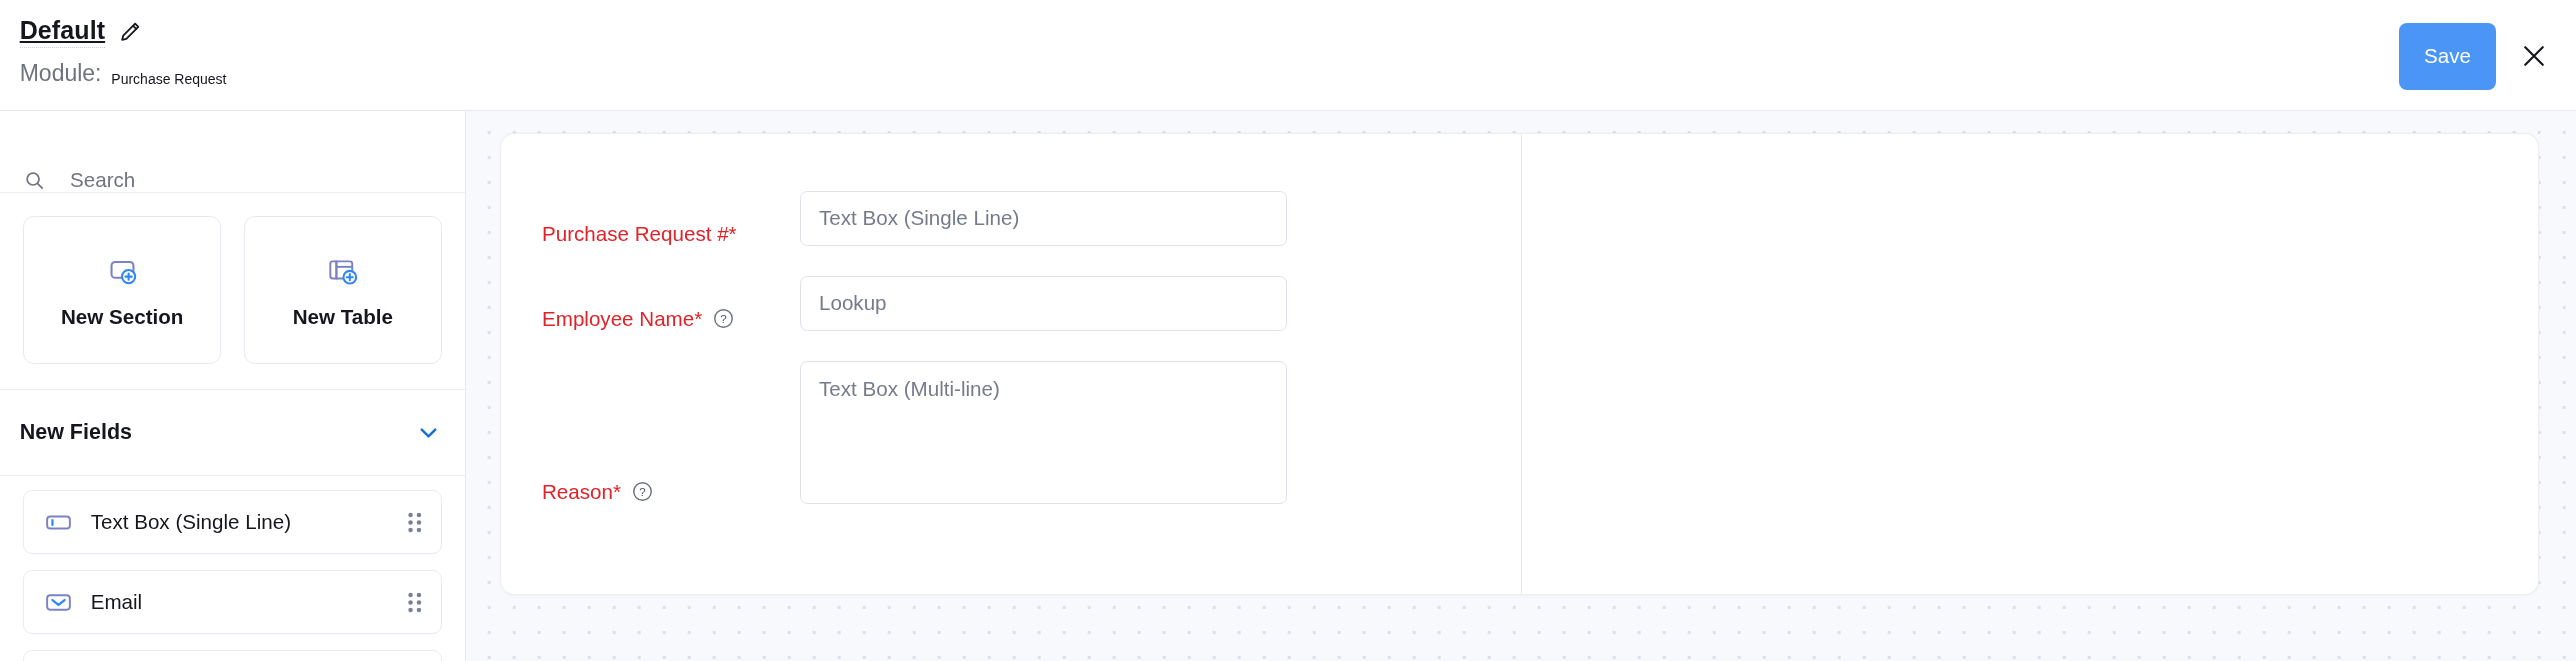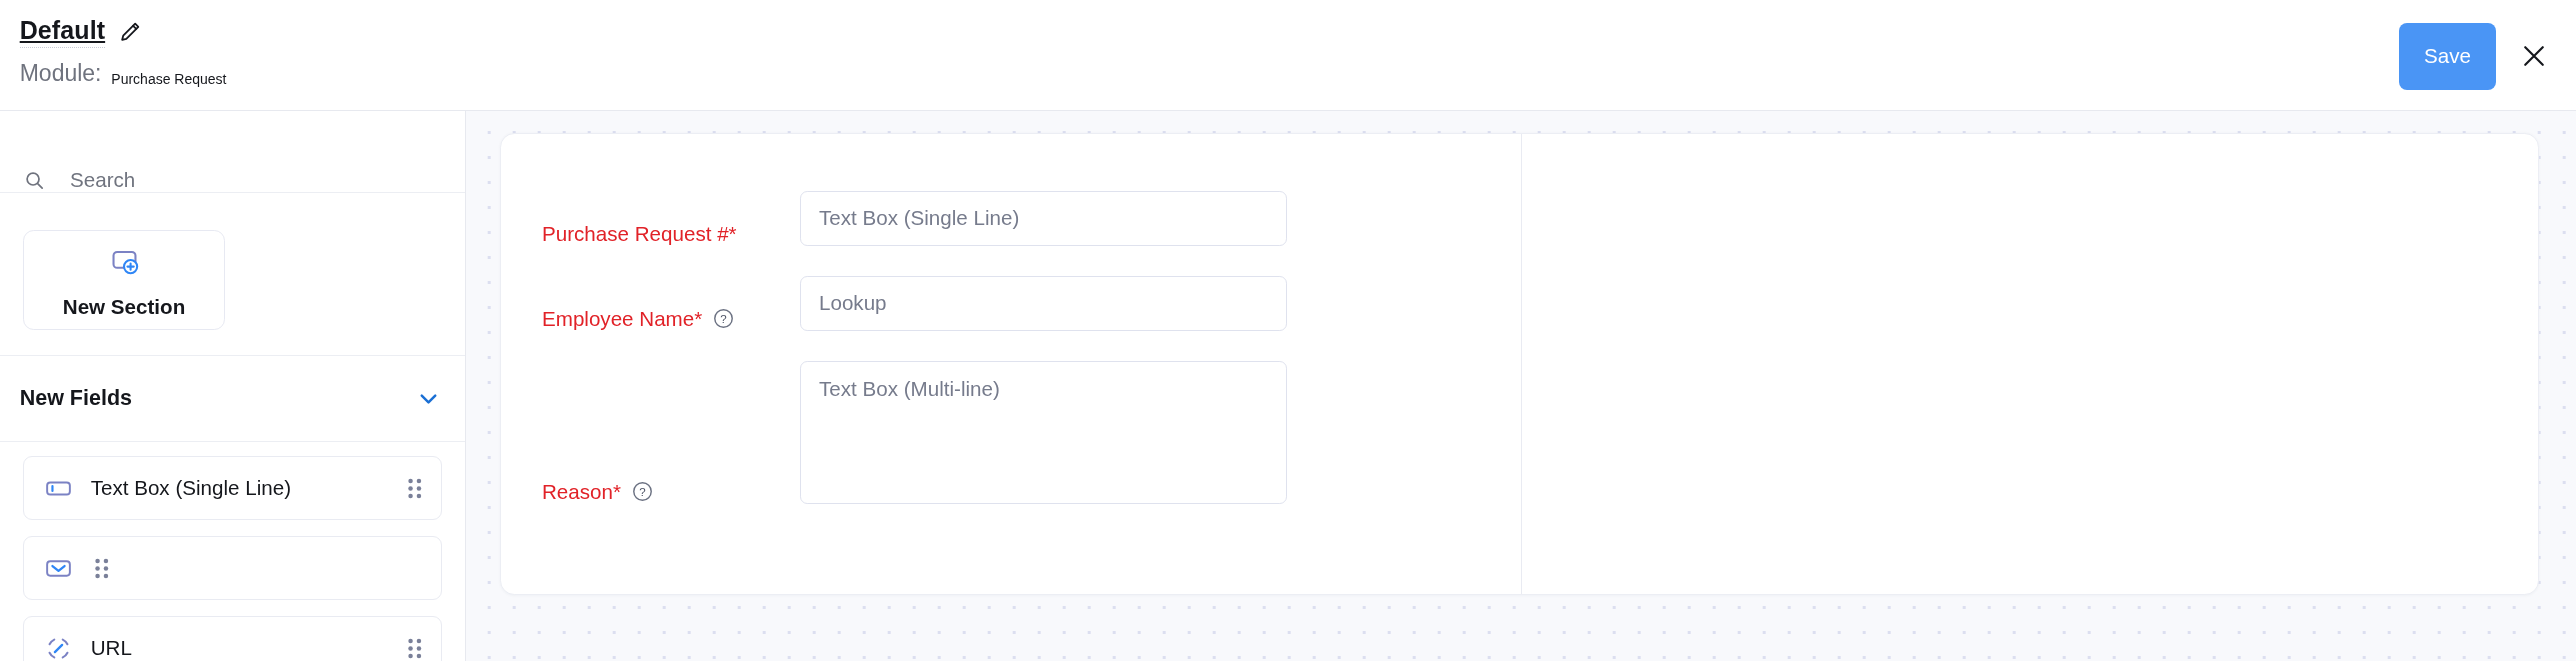--- a/index.html
+++ b/index.html
@@ -68,25 +68,25 @@
     width: 100%; padding: 0;
   }
   .search-input::placeholder { color: #70747f; }
 
   .new-cards {
     display: flex; gap: 22.4px;
     padding: 23px 23px 25px 23px;
     border-bottom: 0.9px solid #eceef3;
   }
   .new-card {
-    width: 202px; height: 100px;
+    width: 202px; height: 148px;
     border: 0.9px solid #e7e9f2; border-radius: 10.7px;
     background: #fff; cursor: pointer;
     display: flex; flex-direction: column;
-    align-items: center; justify-content: center; gap: 14.3px; margin-top: 14px;
+    align-items: center; justify-content: center; gap: 14.3px;
   }
   .new-card .card-icon { width: 39px; height: 39px; display: block; }
   .new-card .card-label { font-size: 20.6px; font-weight: 700; color: #15171c; }
 
   .fields-header {
     height: 86px; flex: 0 0 86px;
     display: flex; align-items: center; justify-content: space-between;
     padding: 0 23px 0 19.7px;
     border-bottom: 0.9px solid #eceef3;
     cursor: pointer;
@@ -210,20 +210,32 @@
         <div class="new-card">
           <span class="card-icon">
             <svg viewBox="0 0 32 32" width="39" height="39" fill="none">
               <path d="M7 12a3 3 0 0 1 3-3h12a3 3 0 0 1 3 3v7a3 3 0 0 1-3 3H10a3 3 0 0 1-3-3z" stroke="#7b82c4" stroke-width="1.7"></path>
               <circle cx="21" cy="21" r="5.4" fill="#fff" stroke="#2f86f6" stroke-width="1.7"></circle>
               <path d="M21 18.4v5.2M18.4 21h5.2" stroke="#2f86f6" stroke-width="1.7" stroke-linecap="round"></path>
             </svg>
           </span>
           <span class="card-label">New Section</span>
         </div>
+        <div class="new-card">
+          <span class="card-icon">
+            <svg viewBox="0 0 32 32" width="39" height="39" fill="none">
+              <path d="M6 10.5a2 2 0 0 1 2-2h3v14H8a2 2 0 0 1-2-2z" stroke="#7b82c4" stroke-width="1.6"></path>
+              <path d="M11 8.5h11a2 2 0 0 1 2 2v10a2 2 0 0 1-2 2H11z" stroke="#7b82c4" stroke-width="1.6"></path>
+              <path d="M11 13h13" stroke="#7b82c4" stroke-width="1.6"></path>
+              <circle cx="22" cy="21.5" r="5.2" fill="#fff" stroke="#2f86f6" stroke-width="1.7"></circle>
+              <path d="M22 19v5M19.5 21.5h5" stroke="#2f86f6" stroke-width="1.7" stroke-linecap="round"></path>
+            </svg>
+          </span>
+          <span class="card-label">New Table</span>
+        </div>
       </div>
 
       <div class="fields-header">
         <span class="fields-header-label">New Fields</span>
         <span class="chevron-icon">
           <svg viewBox="0 0 24 24" width="27" height="27" fill="none" stroke="#1a6fd4" stroke-width="2.2" stroke-linecap="round" stroke-linejoin="round">
             <path d="M6 9.5l6 6 6-6"></path>
           </svg>
         </span>
       </div>
@@ -250,20 +262,21 @@
           </span>
         </div>
 
         <div class="field-item">
           <span class="field-icon">
             <svg viewBox="0 0 24 24" width="29" height="29" fill="none">
               <rect x="2.6" y="6" width="18.8" height="12" rx="2.6" stroke="#7b82c4" stroke-width="1.6"></rect>
               <path d="M7 10l5 4 5-4" stroke="#2f86f6" stroke-width="1.9" stroke-linecap="round" stroke-linejoin="round"></path>
             </svg>
           </span>
+          <span class="field-label">Email</span>
           <span class="drag-handle">
             <svg viewBox="0 0 12 18" width="21.5" height="27" fill="#7a8099">
               <circle cx="3.2" cy="4" r="1.5"></circle>
                 <circle cx="8.8" cy="4" r="1.5"></circle>
               <circle cx="3.2" cy="9" r="1.5"></circle>
                 <circle cx="8.8" cy="9" r="1.5"></circle>
               <circle cx="3.2" cy="14" r="1.5"></circle>
                 <circle cx="8.8" cy="14" r="1.5"></circle>
             </svg>
           </span>

